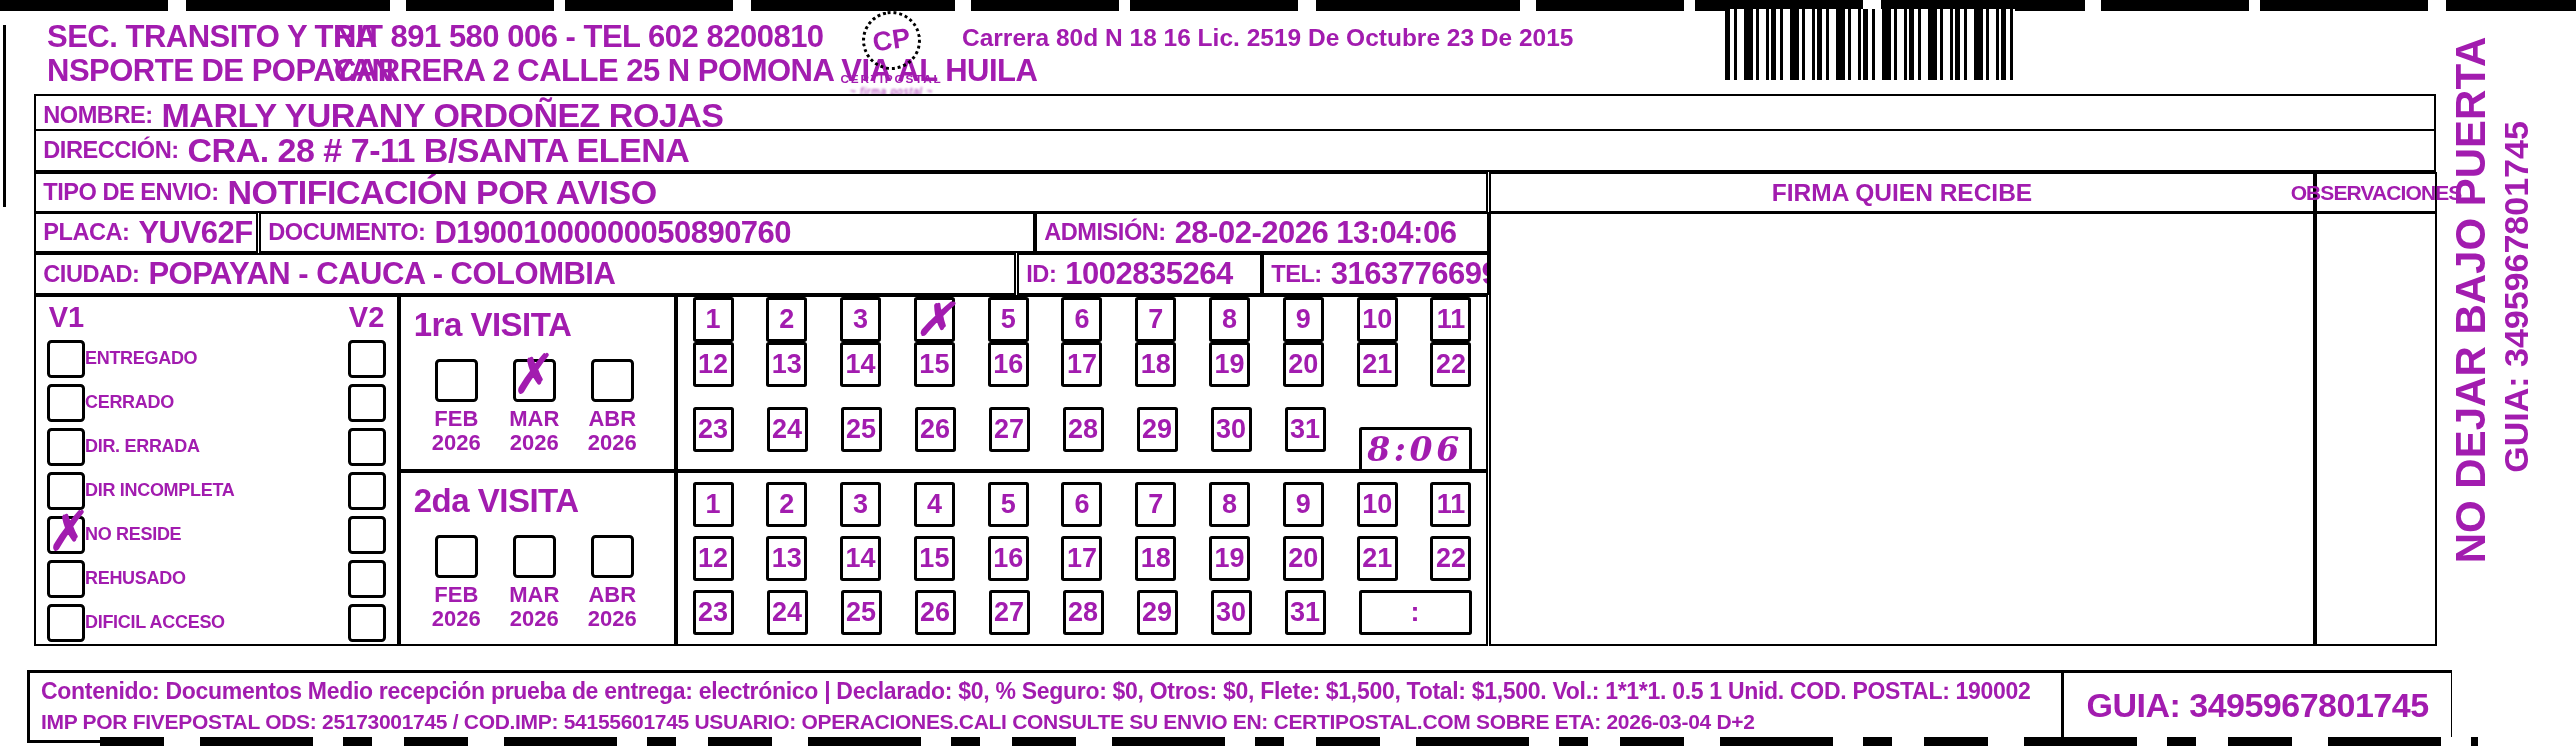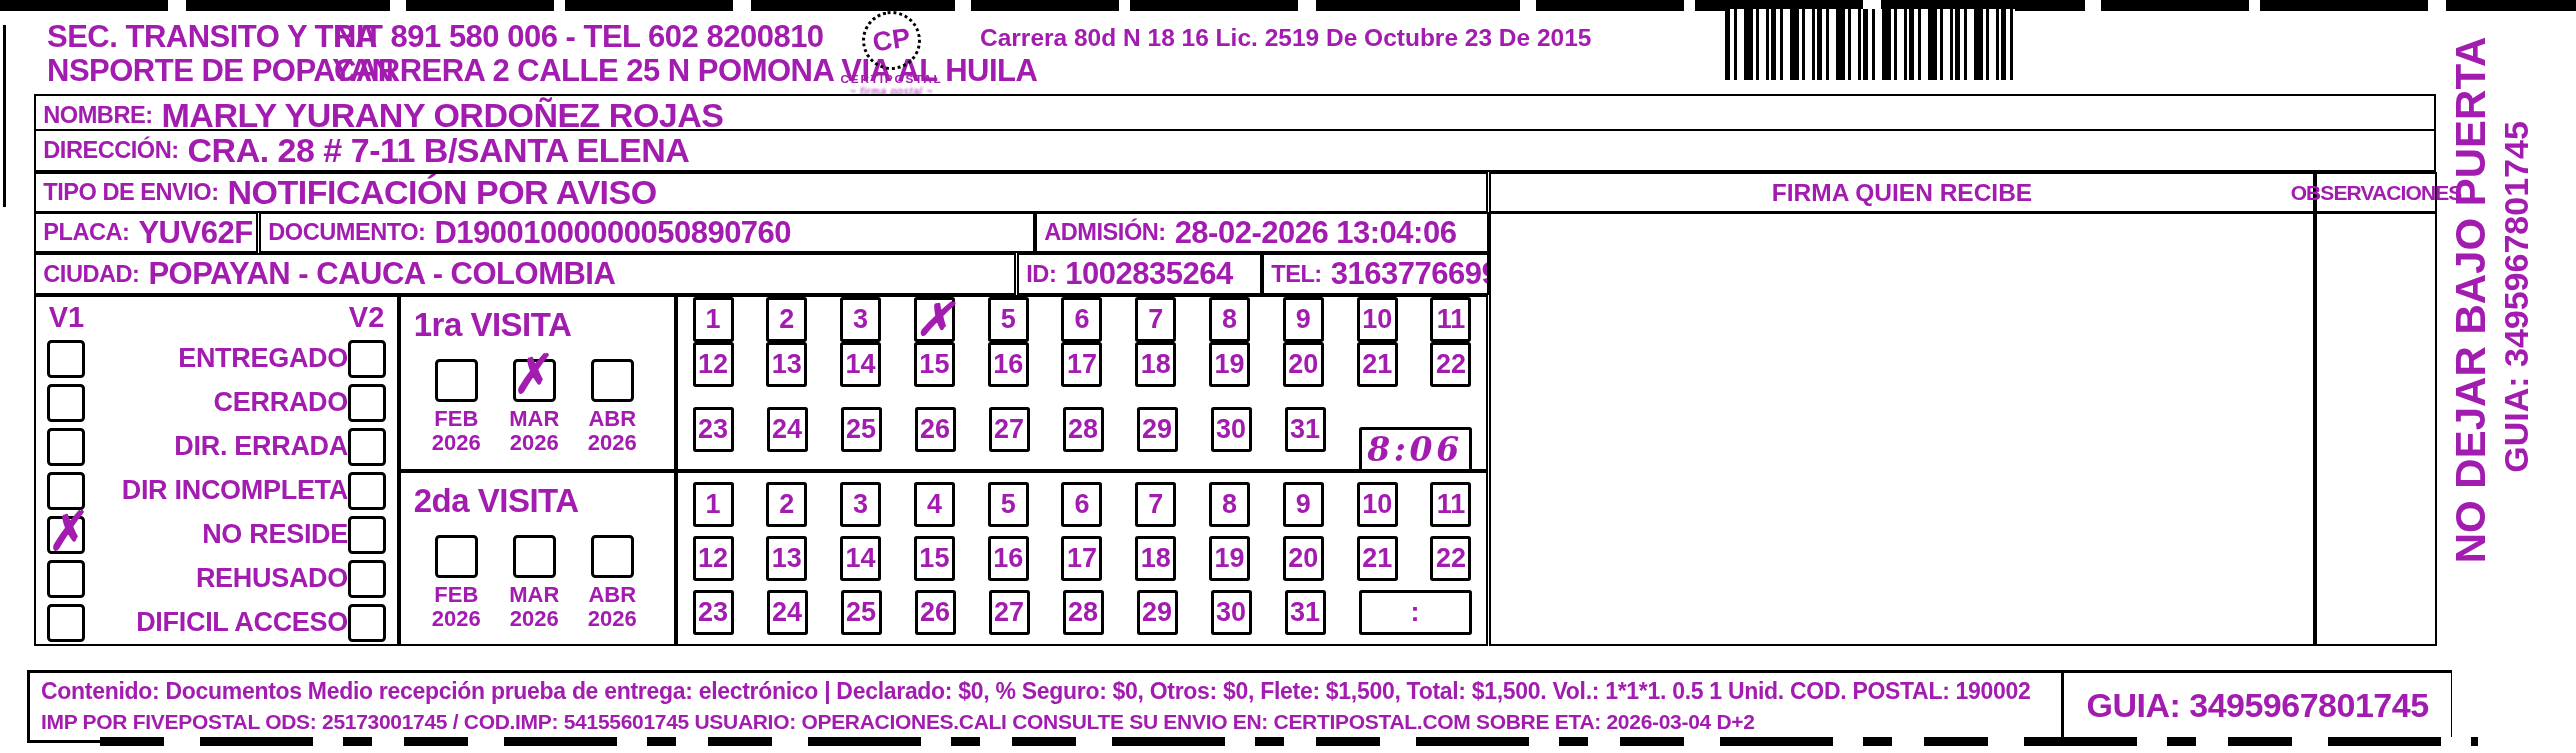--- a/index.html
+++ b/index.html
@@ -14,33 +14,33 @@
   
   .hdr-sender{position:absolute;left:47px;top:20px;font-size:31px;font-weight:700;line-height:34px;letter-spacing:-0.5px;}
   .hdr-contact{position:absolute;left:334px;top:20px;font-size:31px;font-weight:700;line-height:34px;letter-spacing:-0.5px;}
   .logo{position:absolute;left:837px;top:11px;width:109px;text-align:center;}
   .logo-circle{width:53px;height:53px;margin:0 auto;border:3.6px dotted #000;border-radius:50%;
     display:flex;align-items:center;justify-content:center;font-weight:800;font-size:27px;transform:rotate(-8deg);}
   .logo-caption{margin-top:1.8px;font-size:11.8px;font-weight:800;letter-spacing:1.8px;filter:blur(0.7px);}
   .logo-squiggle{font-size:10px;font-style:italic;filter:blur(0.8px);letter-spacing:0.9px;}
   .hdr-courier{position:absolute;left:962px;top:18px;}
   .hdr-courier .l1{font-size:30px;font-weight:800;letter-spacing:-0.5px;}
-  .hdr-courier .l2{font-size:24.5px;font-weight:600;margin-top:6.4px;margin-left:18px;}
+  .hdr-courier .l2{font-size:24.5px;font-weight:600;margin-top:6.4px;}
   .barcode{position:absolute;left:1725px;top:9px;width:290px;height:71px;background:
     repeating-linear-gradient(90deg,#000 0 5.4px,#fff 5.4px 9px,#000 9px 11.8px,#fff 11.8px 19px,#000 19px 28px,#fff 28px 31px,#000 31px 34px,#fff 34px 41px,#000 41px 44px,#fff 44px 46px);}
   
   .cell{position:absolute;border:2.7px solid #000;box-sizing:border-box;background:#fff;}
   .fieldrow{display:flex;align-items:center;padding:0 7.3px;white-space:nowrap;overflow:hidden;}
   .flabel{font-size:23.6px;font-weight:800;letter-spacing:-0.5px;margin-right:9px;}
   .fvalue{font-size:34px;font-weight:600;letter-spacing:-0.5px;}
   .hdrcell{display:flex;align-items:center;justify-content:center;font-weight:800;}
   
   .cl-head{display:flex;justify-content:space-between;padding:3.6px 12.7px 0;font-size:29px;font-weight:800;height:36px;}
   .cl-row{display:flex;align-items:center;height:44px;padding:0 11px;}
-  .cl-label{flex:1;text-align:right;font-size:27px;font-weight:800;letter-spacing:-0.3px;}
+  .cl-label{flex:1;text-align:left;font-size:18px;font-weight:800;letter-spacing:-0.3px;}
   .cbox{position:relative;width:38px;height:38px;border:3.6px solid #000;border-radius:4.5px;background:#fff;box-sizing:border-box;flex:0 0 auto;}
   .cbox.checked::after{content:"\2717";position:absolute;left:-5.4px;top:-14.5px;
     font:italic 800 47px "DejaVu Serif",serif;transform:rotate(-10deg);}
   
   .visit-title{padding:9px 12.7px 0;font-size:33px;font-weight:800;letter-spacing:-0.5px;}
   .month-row{display:flex;padding:14.5px 16.3px 0;}
   .month-col{width:78px;text-align:center;}
   .month-col .cbox{margin:0 auto 5.4px;width:43px;height:43px;}
   .m-name,.m-year{font-size:22px;font-weight:800;line-height:24.5px;}
   .day-grid{display:flex;flex-direction:column;justify-content:space-evenly;height:100%;padding:0 14.5px;box-sizing:border-box;}

